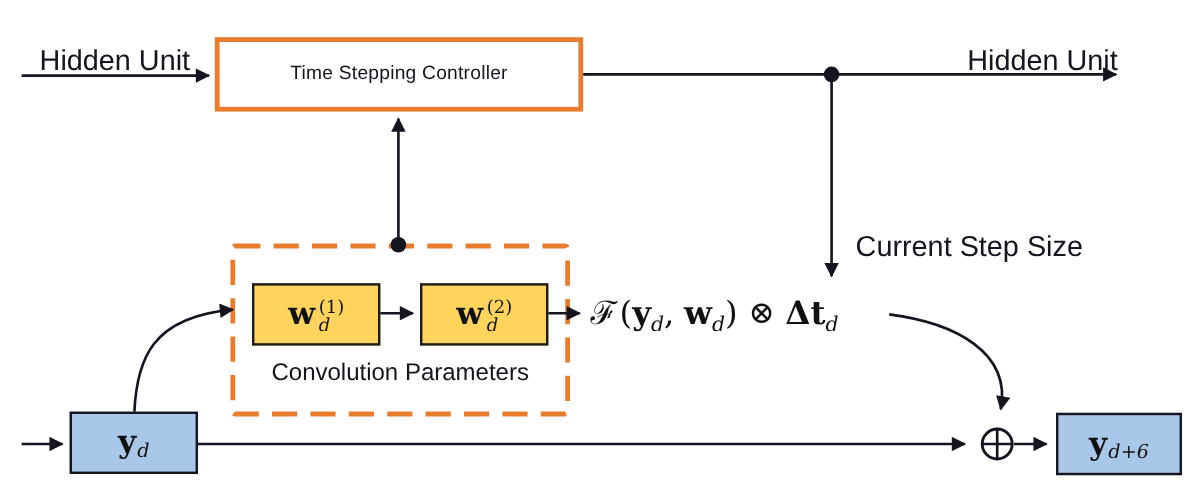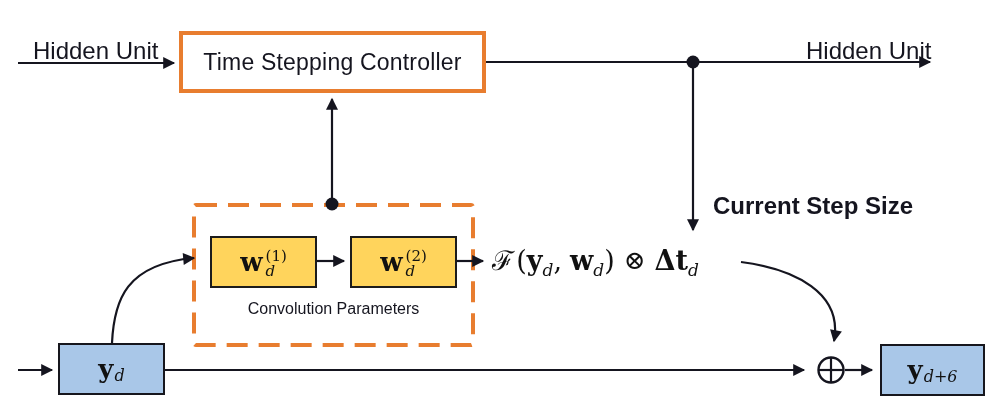--- a/index.html
+++ b/index.html
@@ -4,33 +4,33 @@
 <style>
   html,body{margin:0;padding:0;background:#ffffff;}
   .canvas{
     position:relative;width:1002px;height:418px;background:#ffffff;overflow:hidden;
     font-family:"Liberation Sans",sans-serif;color:#15151f;
   }
   .svg-layer{position:absolute;left:0;top:0;z-index:3;pointer-events:none;}
   .box{position:absolute;box-sizing:border-box;display:flex;align-items:center;justify-content:center;z-index:2;}
   .controller{
     left:179px;top:31px;width:307px;height:62px;background:#ffffff;
-    border:4px solid #E87D2F;font-size:23px;letter-spacing:.2px;
+    border:4px solid #E87D2F;font-size:16px;letter-spacing:.2px;
   }
   .wbox{width:107px;height:52px;background:#FFD45C;border:2px solid #1c1c1c;}
   .w1{left:210px;top:236px;}
   .w2{left:350px;top:236px;}
   .ybox{width:107px;height:52px;background:#A9C7E8;border:2px solid #16161d;}
   .yin{left:58px;top:343px;}
   .yout{left:880px;top:344px;width:105px;}
   .lbl{position:absolute;font-size:24px;white-space:nowrap;z-index:2;}
   .hl-left{left:33px;top:37px;}
   .hl-right{left:806px;top:37px;}
-  .css-lbl{left:713px;top:192px;font-weight:bold;}
-  .convlbl{left:192px;top:300px;width:283px;text-align:center;font-size:16px;}
+  .css-lbl{left:713px;top:192px;}
+  .convlbl{left:192px;top:300px;width:283px;text-align:center;font-size:20px;}
   
   .mbase{font-family:"DejaVu Serif",serif;font-weight:bold;font-size:26px;color:#111;line-height:1;}
   .msub{font-family:"DejaVu Serif",serif;font-style:italic;font-size:16px;color:#111;position:relative;top:7px;margin-left:1px;line-height:1;}
   .stack{display:inline-flex;flex-direction:column;align-items:flex-start;margin-left:3px;line-height:1.02;transform:translateY(2px);}
   .ssup{font-family:"DejaVu Serif",serif;font-size:15px;color:#111;}
   .ssub{font-family:"DejaVu Serif",serif;font-style:italic;font-size:15px;color:#111;}
   .formula{
     position:absolute;left:492px;top:241px;z-index:2;display:flex;align-items:baseline;
     font-family:"DejaVu Serif",serif;font-size:27px;color:#111;white-space:nowrap;
   }

